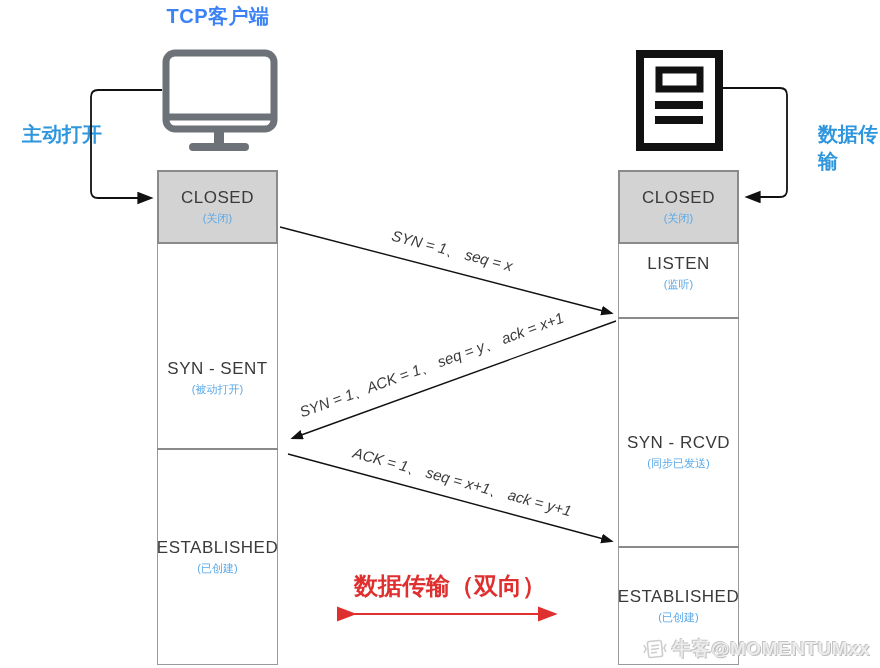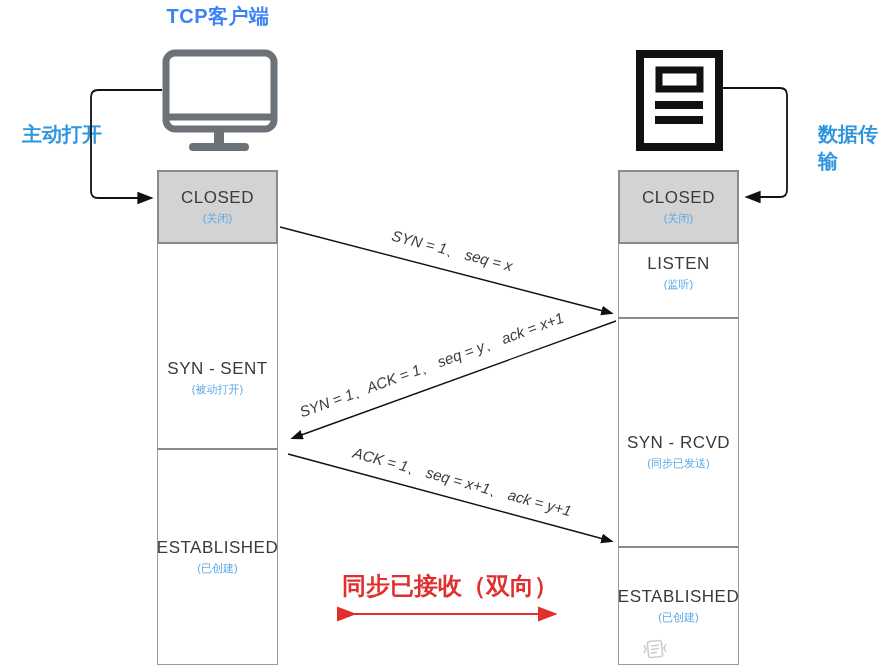--- a/index.html
+++ b/index.html
@@ -117,28 +117,29 @@
       <text class="msg-label" x="432" y="370" text-anchor="middle" transform="rotate(-20 432 366)">SYN = 1、ACK = 1、 seq = y、 ack = x+1</text>
     </g>
     <g>
       <line x1="288" y1="454" x2="611" y2="541" stroke="#111" stroke-width="1.4" marker-end="url(#ah-black)"></line>
       <text class="msg-label" x="462" y="487" text-anchor="middle" transform="rotate(15.2 462 483)">ACK = 1、 seq = x+1、 ack = y+1</text>
     </g>
 
     <line x1="352" y1="614" x2="553" y2="614" stroke="#e02f2f" stroke-width="2.2" marker-start="url(#ah-red)" marker-end="url(#ah-red)"></line>
   </svg>
 
-  <div class="transfer-label">同步已接收（双向）</div>
+  <div class="transfer-label">数据传输（双向）</div>
 
   <div class="watermark">
     <svg width="26" height="26" viewBox="0 0 26 26">
       <g stroke="#cdcdcd" stroke-width="1.6" fill="none">
         <rect x="6" y="5" width="14" height="16" rx="2" transform="rotate(-6 13 13)"></rect>
         <line x1="9" y1="10" x2="17" y2="9"></line>
         <line x1="9" y1="13.5" x2="17" y2="12.5"></line>
         <line x1="9" y1="17" x2="15" y2="16.2"></line>
         <path d="M2,9 L4,13 L2,17"></path>
         <path d="M24,8 L22,12 L24,16"></path>
       </g>
     </svg>
+    <span class="wm-text">牛客@MOMENTUMxx</span>
   </div>
 
 </div>
 
 </body></html>

